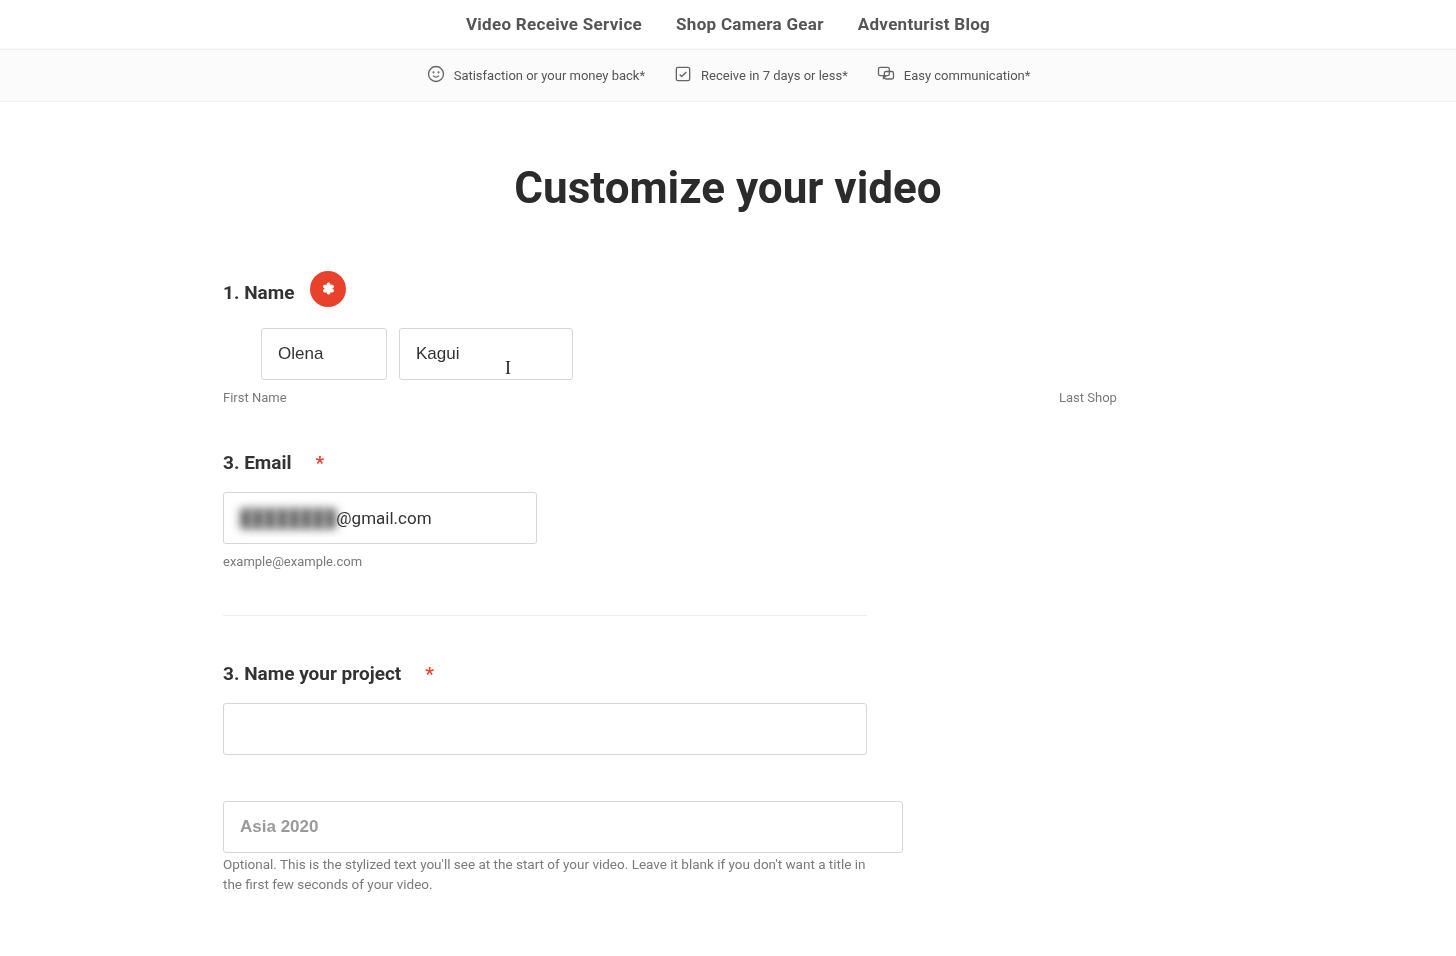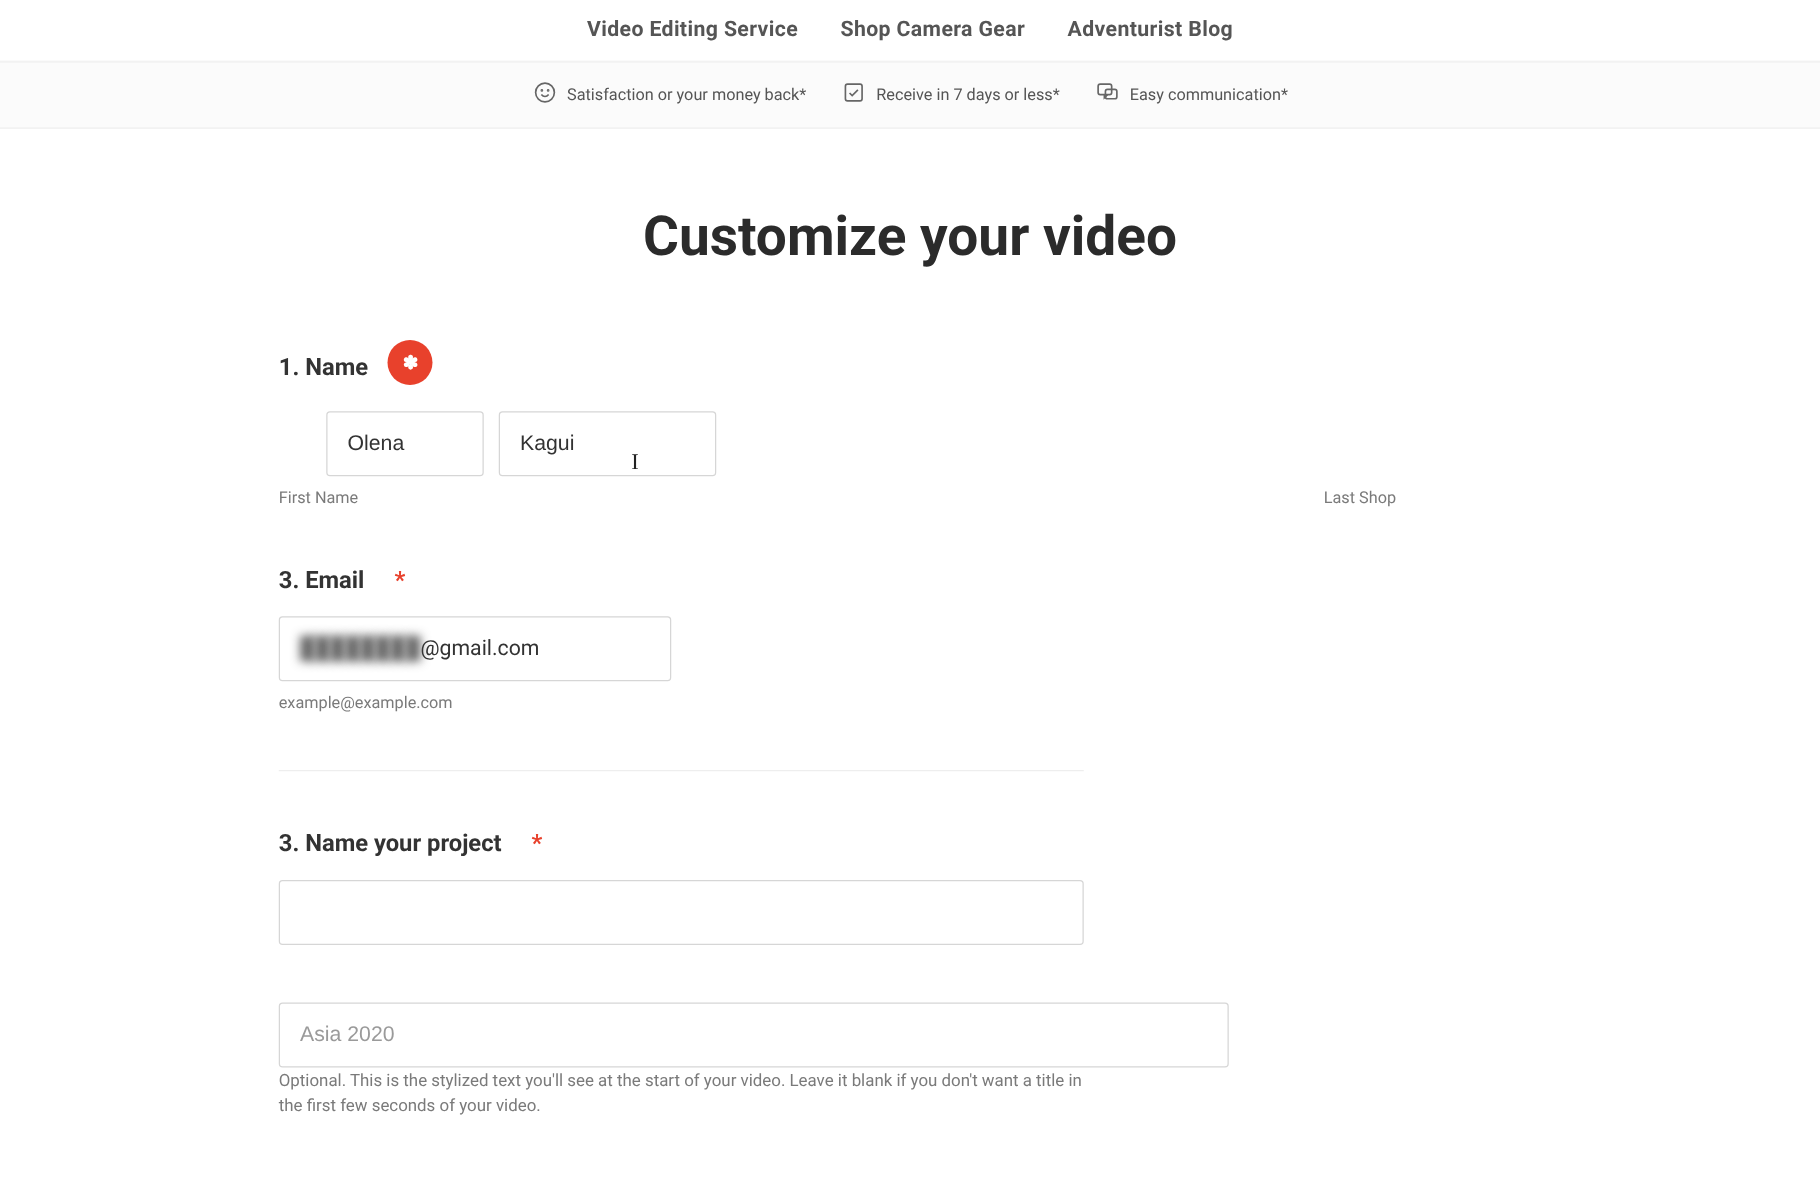--- a/index.html
+++ b/index.html
@@ -106,21 +106,21 @@
     border: 1px solid #d6d6d6; border-radius: 3px;
     display: flex; align-items: center;
     padding: 0 16px; font-size: 17px;
   }
   .divider {
     border: none;
     border-top: 1px solid #eee;
     margin: 0 0 46px 0;
   }
   .full-input { width: 644px; }
-  .wide-input { width: 760px; }
+  .wide-input { width: 680px; font-weight: bold; }
   .help-text {
     font-size: 13.5px;
     color: #7a7a7a;
     margin-top: 2px;
     line-height: 1.45;
     max-width: 644px;
   }
   .text-cursor {
     position: absolute;
     width: 10px; height: 20px;
@@ -130,21 +130,21 @@
     content: "I";
     font-family: serif;
     font-size: 18px;
     color: #222;
   }
 </style>
 </head>
 <body>
 
 <nav class="topnav">
-  <a href="#">Video Editing Service</a>
+  <a href="#">Video Receive Service</a>
   <a href="#">Shop Camera Gear</a>
   <a href="#">Adventurist Blog</a>
 </nav>
 
 <div class="benefits">
   <span class="benefit-item">
     <span>
       <svg viewBox="0 0 24 24">
           <circle cx="12" cy="12" r="9"></circle>
           <circle cx="9" cy="10" r="0.5" fill="#666"></circle>

